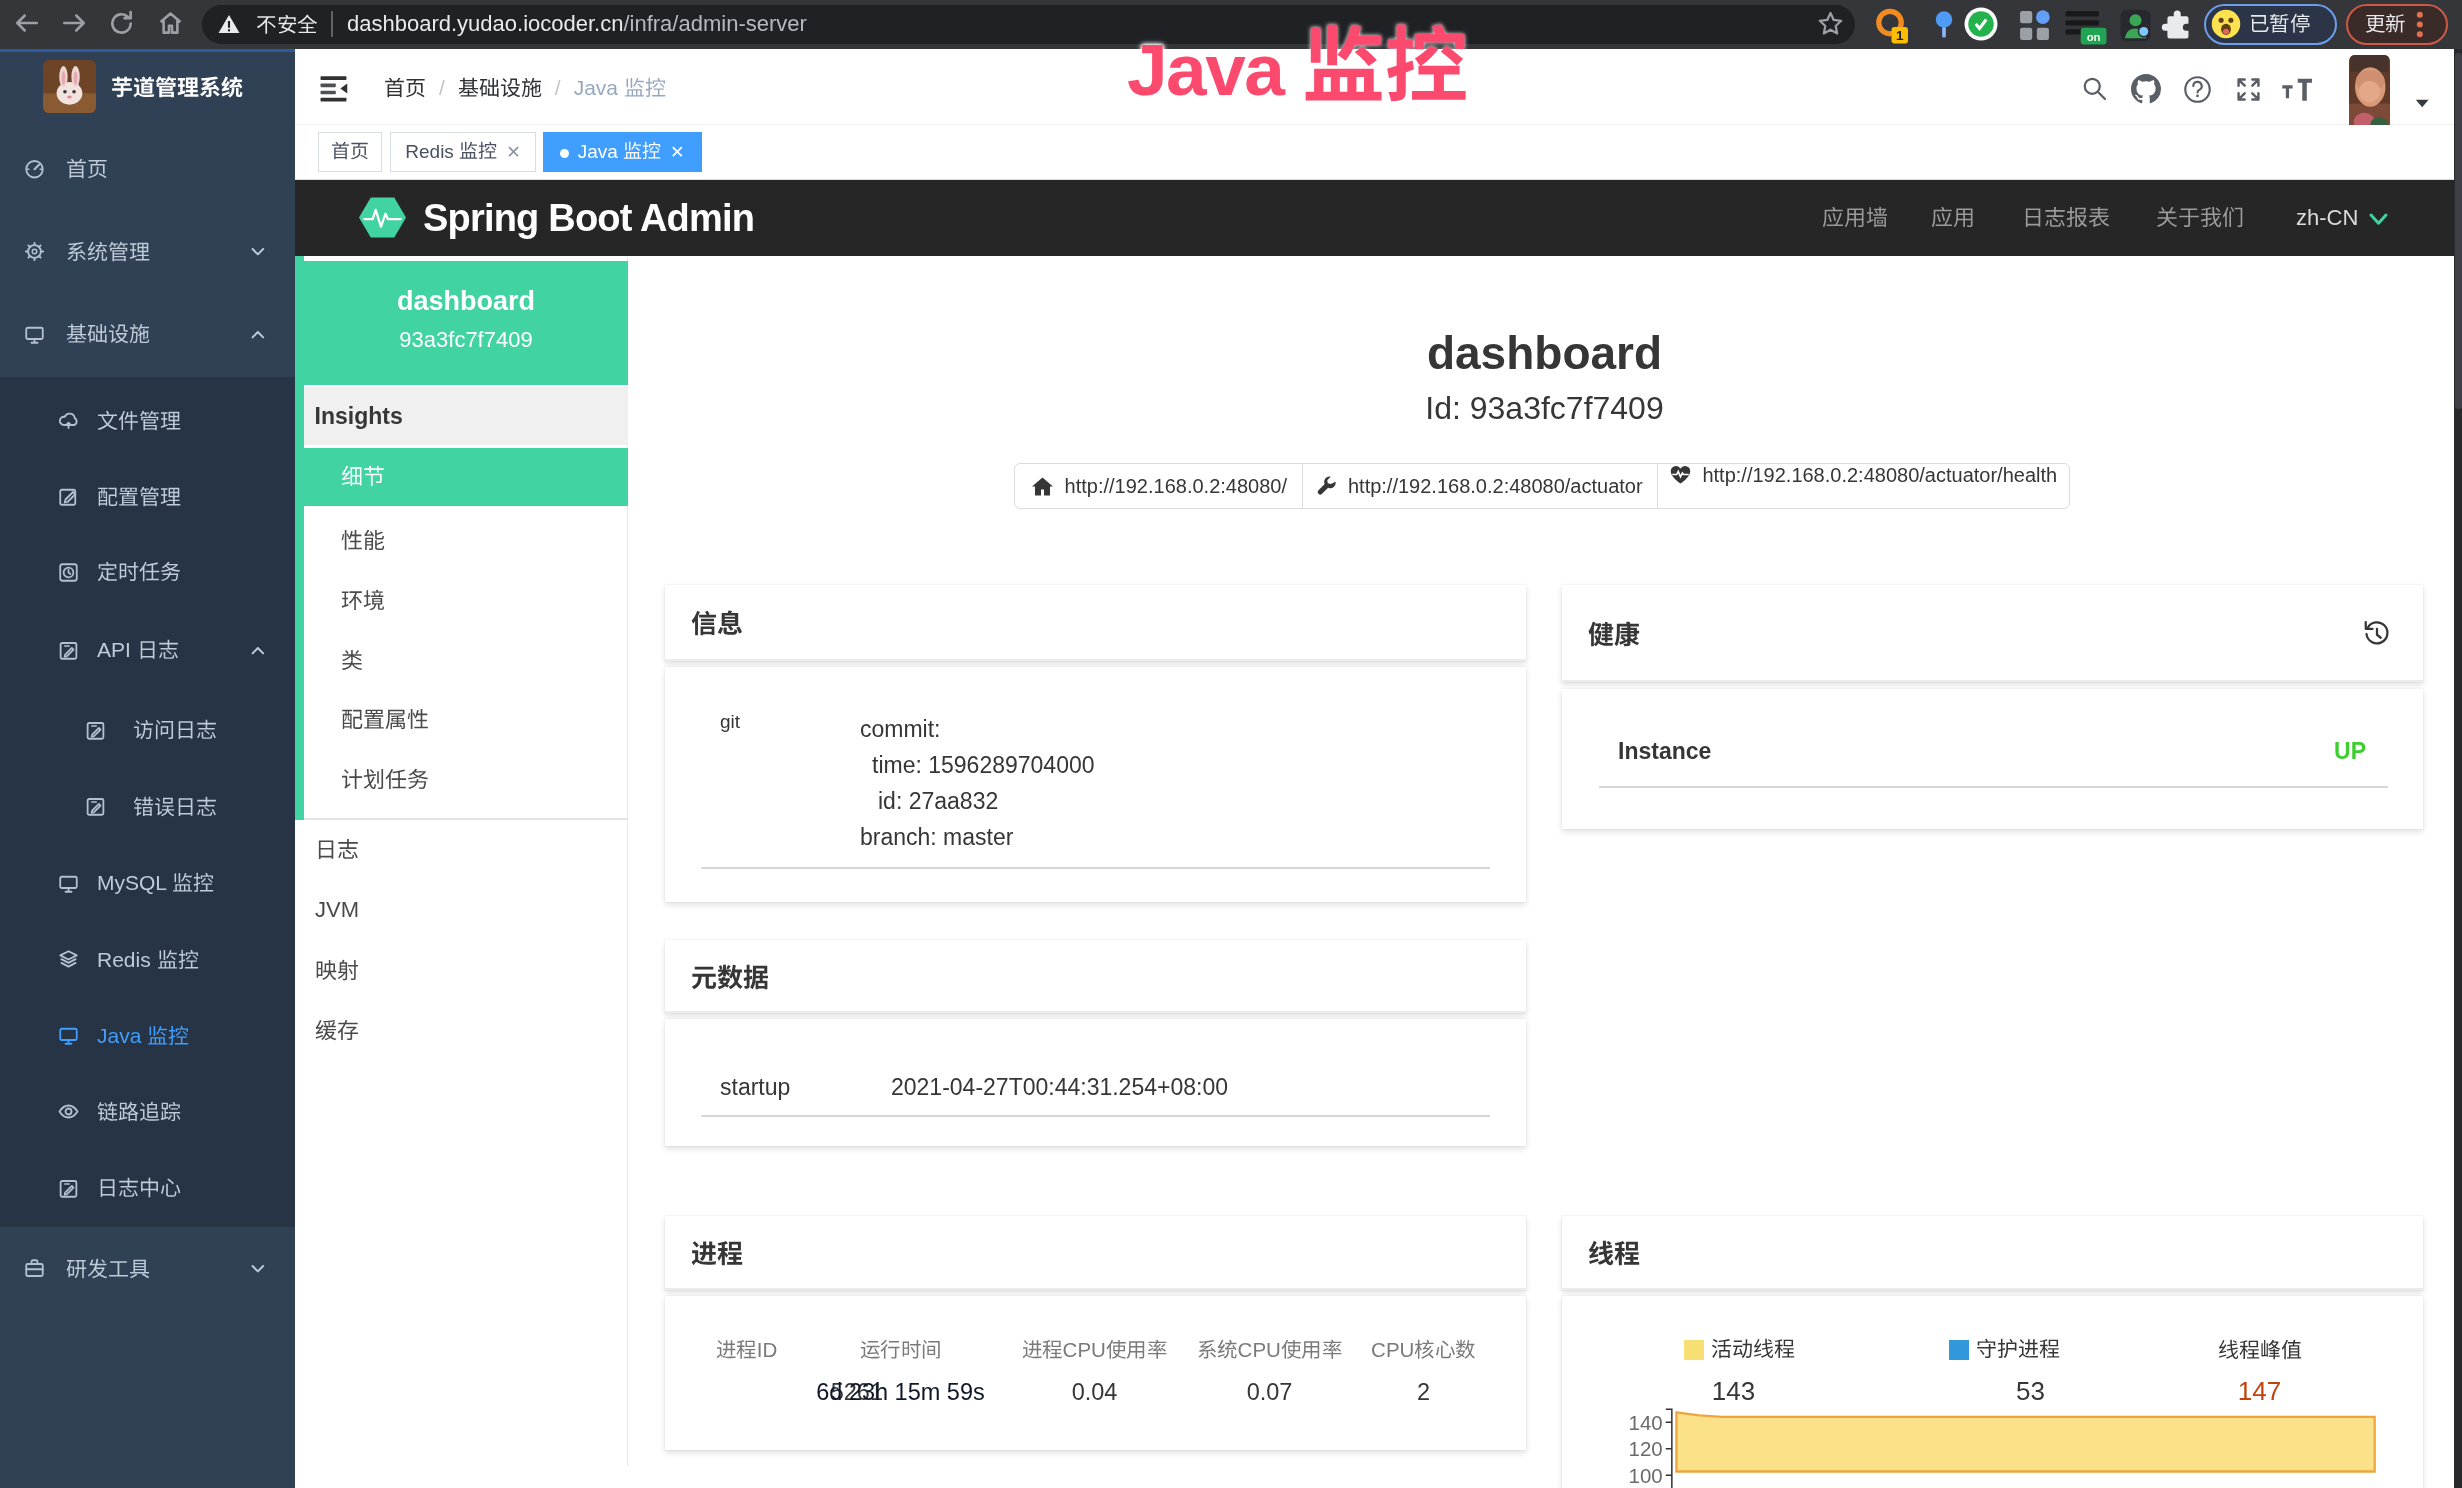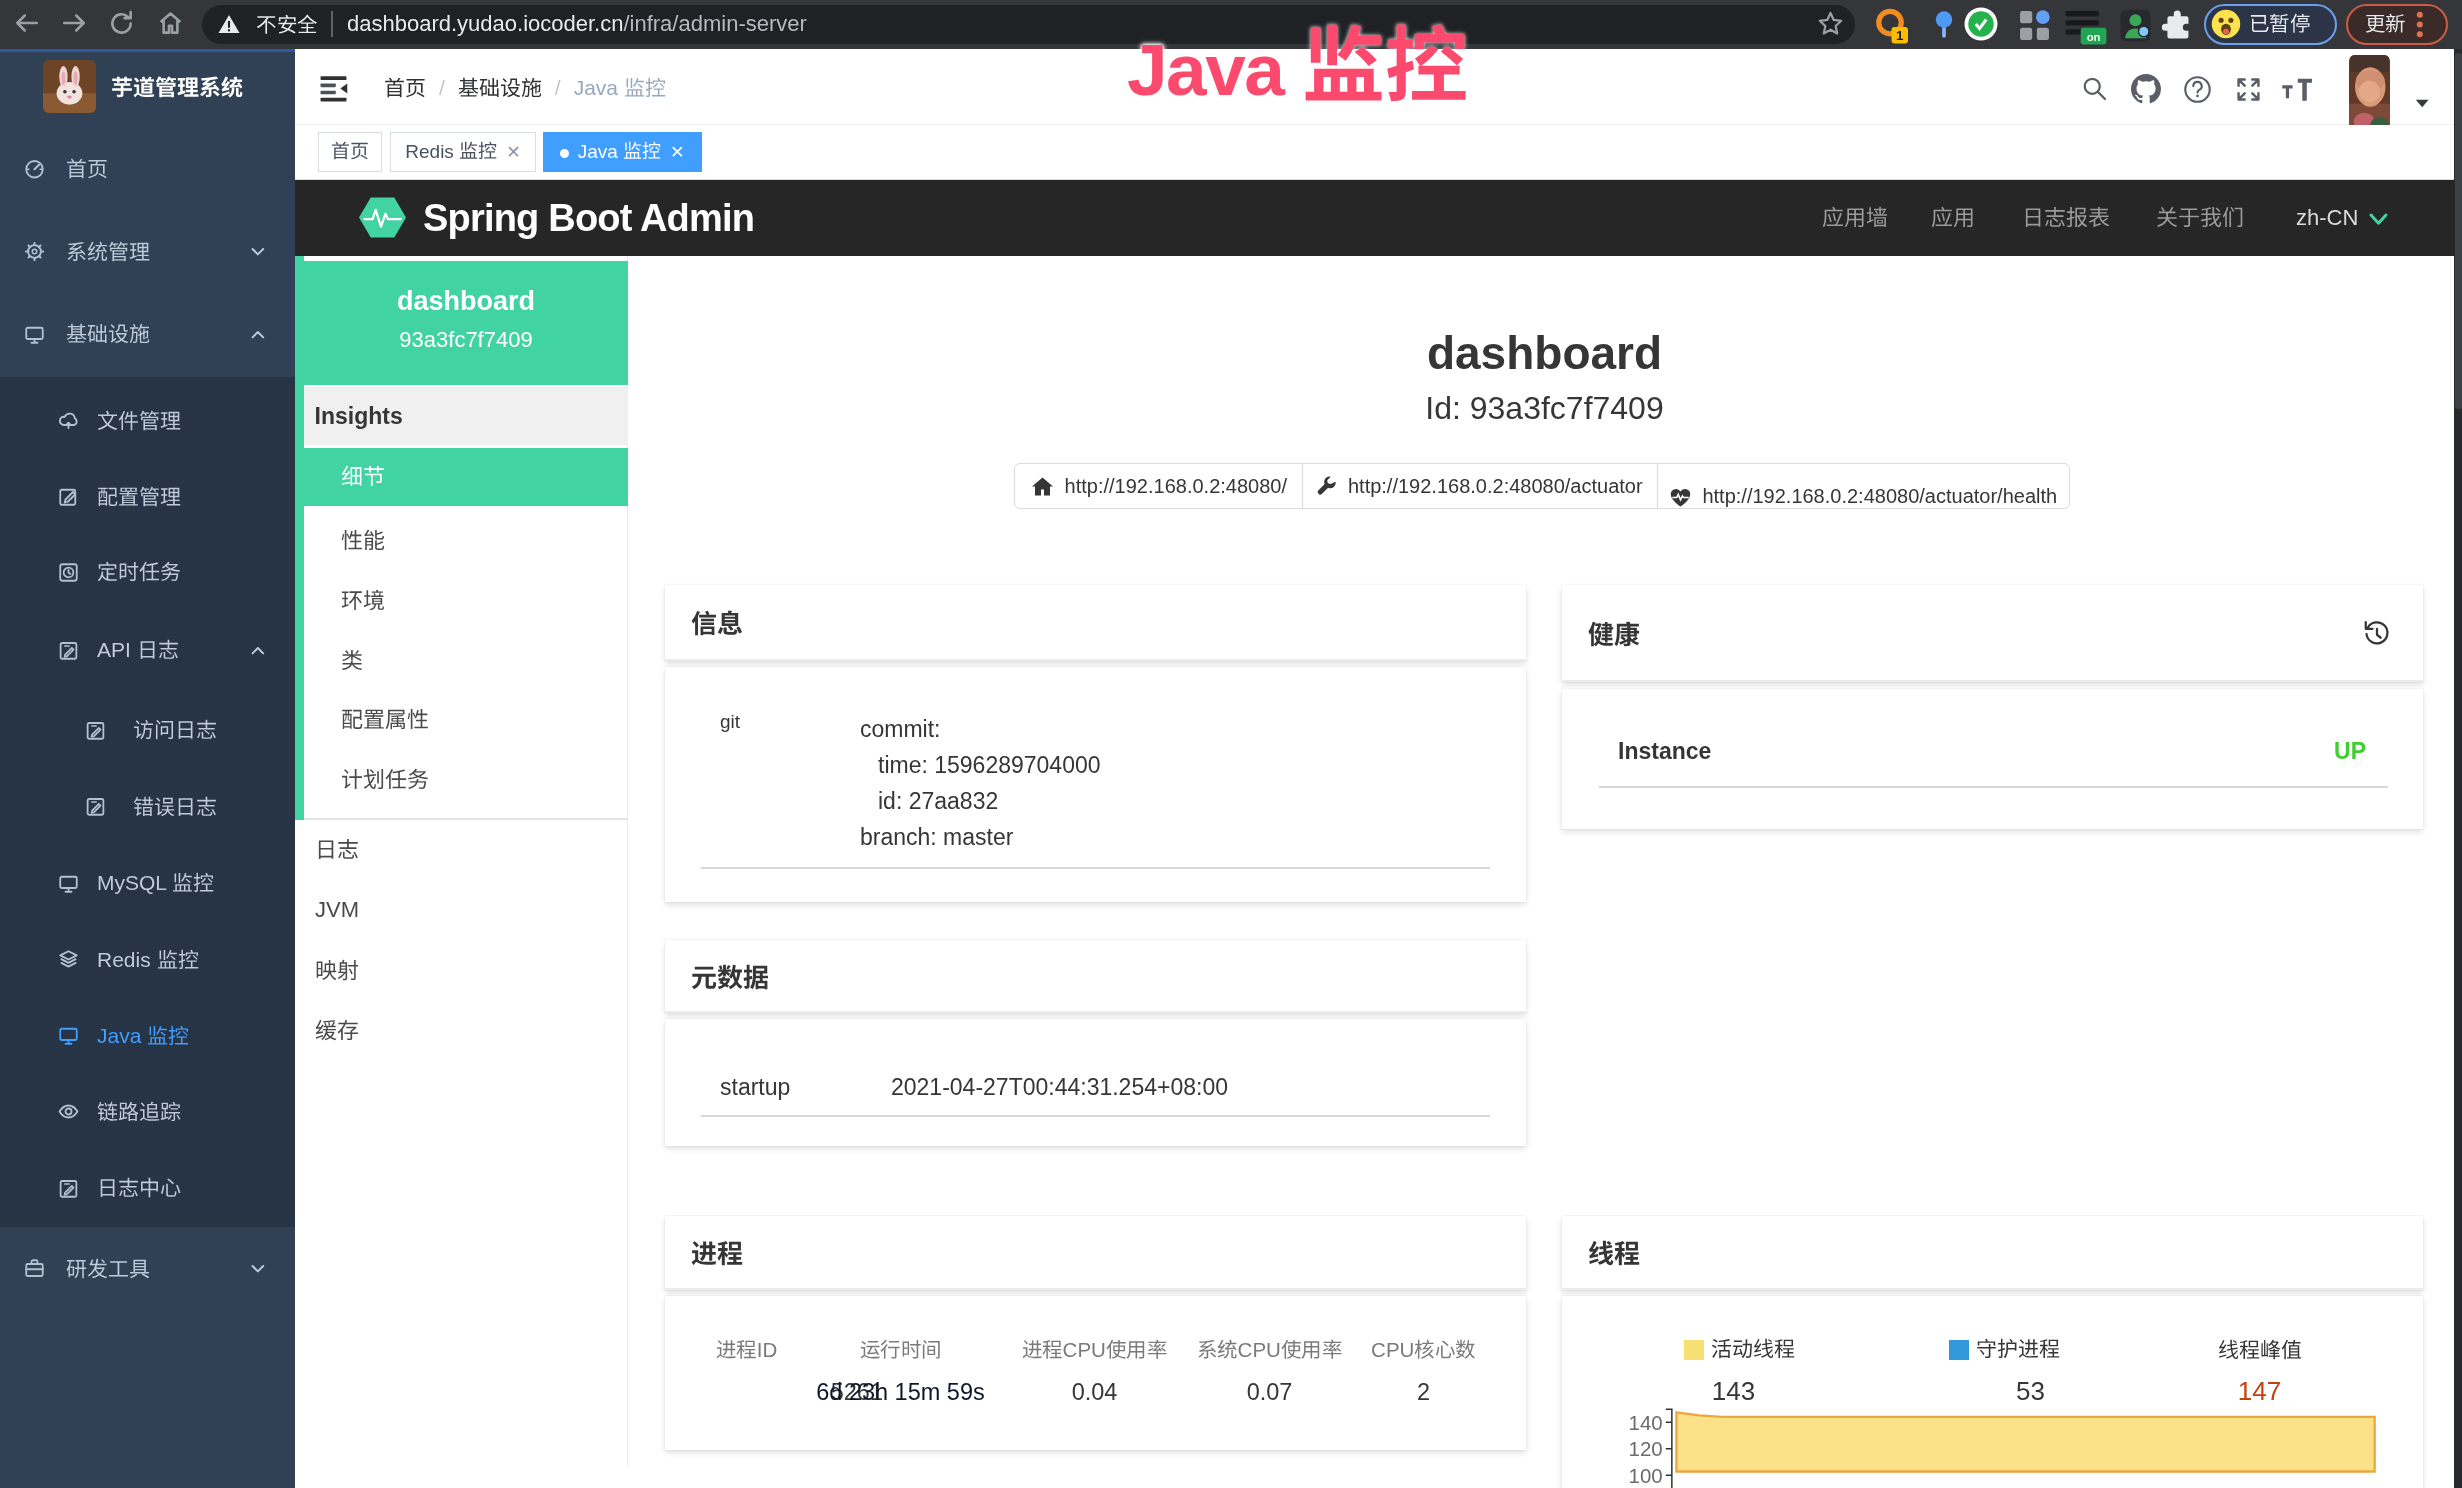--- a/index.html
+++ b/index.html
@@ -580,36 +580,36 @@
   </div>
 <div class="abs" style="left:628px;top:256px;width:1826px;height:1233px;background:#fff"></div>
 <div class="abs" style="left:786px;top:326px;width:1517px;text-align:center;font-size:46px;font-weight:bold;color:#363636">dashboard</div>
 <div class="abs" style="left:786px;top:390px;width:1517px;text-align:center;font-size:32px;color:#363636">Id: 93a3fc7f7409</div>
 <div style="position:absolute;top:463px;height:46px;background:#fff;border:1.5px solid #dbdbdb;color:#363636;font-size:20px;display:flex;align-items:center;justify-content:center;left:1014px;width:290px;border-radius:6px 0 0 6px"><svg width="23" height="21" viewBox="0 0 30 28" fill="#363636" style="margin-right:10.6px">
       <path d="M15 2 1 14h4v12h8v-8h4v8h8V14h4Z"></path>
     </svg>http://192.168.0.2:48080/</div>
 <div style="position:absolute;top:463px;height:46px;background:#fff;border:1.5px solid #dbdbdb;color:#363636;font-size:20px;display:flex;align-items:center;justify-content:center;left:1303px;width:356px;margin-left:-1.5px"><svg width="21" height="21" viewBox="0 0 28 28" fill="#363636" style="margin-right:10.6px">
       <path d="M26 7.5a7 7 0 0 1-9.8 8L8 23.7A3.2 3.2 0 0 1 3.4 19l8.2-8.2a7 7 0 0 1 8-9.8L15 5.6l.7 4.2 4.2.7Z"></path>
     </svg>http://192.168.0.2:48080/actuator</div>
-<div style="position:absolute;top:463px;height:46px;background:#fff;border:1.5px solid #dbdbdb;color:#363636;font-size:20px;display:flex;align-items:flex-end;justify-content:center;left:1658px;width:413px;border-radius:0 6px 6px 0;margin-left:-1.5px"><svg width="23" height="21" viewBox="0 0 30 28" fill="#363636" style="margin-right:10.6px">
+<div style="position:absolute;top:463px;height:46px;background:#fff;border:1.5px solid #dbdbdb;color:#363636;font-size:20px;display:flex;align-items:flex-start;justify-content:center;left:1658px;width:413px;border-radius:0 6px 6px 0;margin-left:-1.5px"><svg width="23" height="21" viewBox="0 0 30 28" fill="#363636" style="margin-right:10.6px">
       <path d="M15 26S2 17.5 2 9.5A7 7 0 0 1 15 6a7 7 0 0 1 13 3.5c0 8-13 16.5-13 16.5Z"></path>
       <path d="M4 14h6l2-4 3 7 2.5-5 1.5 2h7" stroke="#fff" stroke-width="2.2" fill="none"></path>
     </svg>http://192.168.0.2:48080/actuator/health</div>
 <div class="abs" style="left:665px;top:585px;width:861px;height:76px;background:#fff;box-shadow:0 3px 6px rgba(10,10,10,.12),0 0 0 0.8px rgba(10,10,10,.03);border-bottom:2.3px solid #ececec"></div>
 <div class="abs row" style="left:691px;top:585px;height:76px;font-size:26px;font-weight:bold;color:#363636">
     <svg class="cg" viewBox="0 -880 1000 1000">
       <use href="#b0"></use>
     </svg>
     <svg class="cg" viewBox="0 -880 1000 1000">
       <use href="#b4"></use>
     </svg>
   </div>
 <div class="abs" style="left:665px;top:667px;width:861px;height:235px;background:#fff;box-shadow:0 3px 6px rgba(10,10,10,.12),0 0 0 0.8px rgba(10,10,10,.03)"></div>
 <div class="abs" style="left:720px;top:711px;font-size:19px;color:#363636">git</div>
-<div class="abs" style="left:860px;top:711px;font-size:23px;color:#363636;line-height:36px">commit:<br><span style="margin-left:18px">time: 1596289704000</span><br><span style="margin-left:18px">id: 27aa832</span><br>branch: master</div>
+<div class="abs" style="left:860px;top:711px;font-size:23px;color:#363636;line-height:36px">commit:<br><span style="margin-left:12px">time: 1596289704000</span><br><span style="margin-left:18px">id: 27aa832</span><br>branch: master</div>
 <div class="abs" style="left:701px;top:867px;width:789px;height:1.5px;background:#d6d6d6"></div>
 <div class="abs" style="left:1562px;top:585px;width:861px;height:97px;background:#fff;box-shadow:0 3px 6px rgba(10,10,10,.12),0 0 0 0.8px rgba(10,10,10,.03);border-bottom:2.3px solid #ececec"></div>
 <div class="abs row" style="left:1588px;top:585px;height:97px;font-size:26px;font-weight:bold;color:#363636">
     <svg class="cg" viewBox="0 -880 1000 1000">
       <use href="#b1"></use>
     </svg>
     <svg class="cg" viewBox="0 -880 1000 1000">
       <use href="#b3"></use>
     </svg>
   </div>

